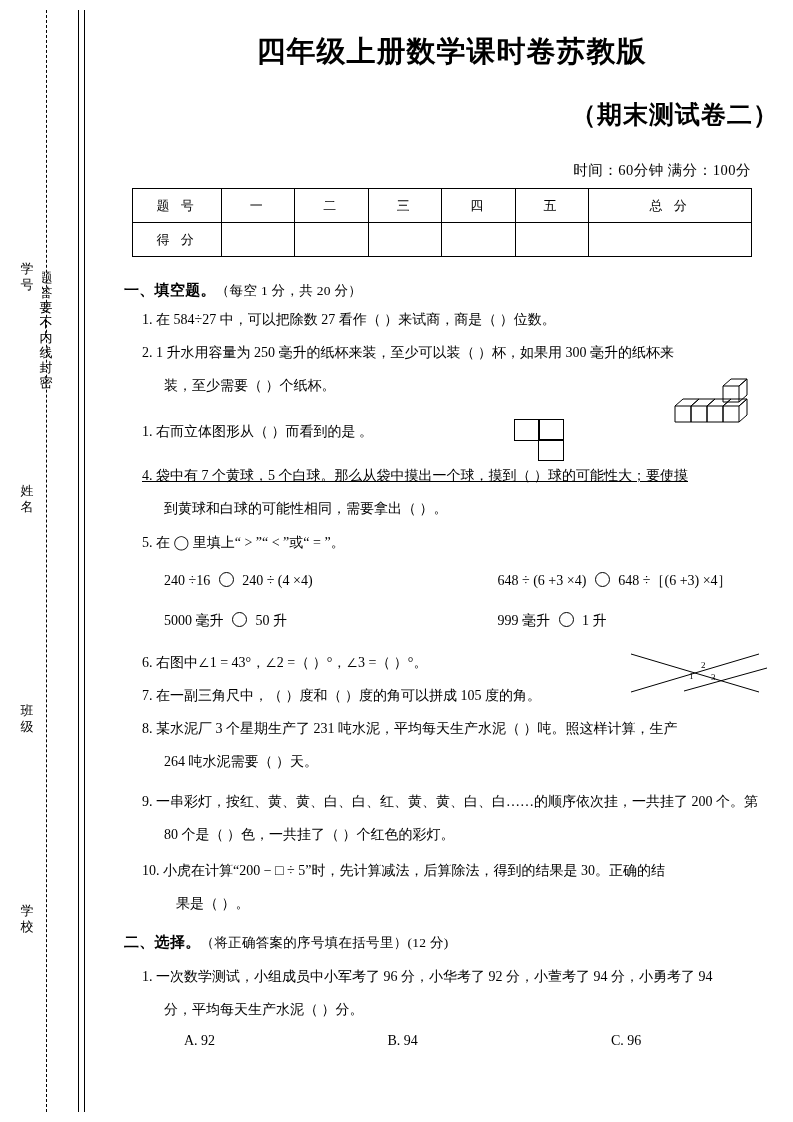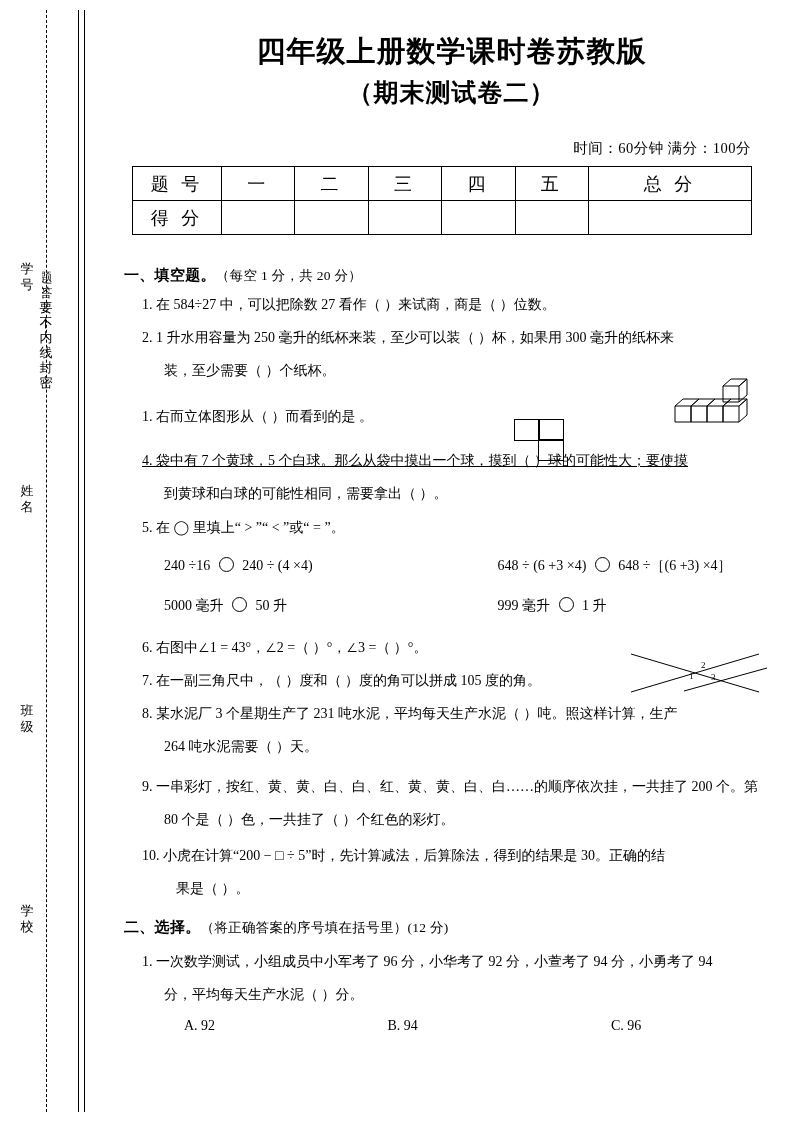--- a/index.html
+++ b/index.html
@@ -71,54 +71,54 @@
   }
   .title1{
     text-align:center;
     font-size:29px;
     font-weight:bold;
     letter-spacing:1px;
     font-family:"Liberation Sans", sans-serif;
     margin-top:8px;
   }
   .title2{
-    text-align:center;
+    text-align:right;
     font-size:25px;
     font-weight:bold;
     letter-spacing:1px;
     font-family:"Liberation Sans", sans-serif;
-    margin-top:4px;
+    margin-top:26px;
   }
   .timeline{
     text-align:right;
     font-size:14.5px;
     margin-top:30px;
     padding-right:28px;
     letter-spacing:0.5px;
   }
 
   table.score{
     margin-top:8px;
     margin-left:8px;
     border-collapse:collapse;
     width:620px;
   }
   table.score td{
     border:1px solid #000;
     height:31px;
     text-align:center;
-    font-size:18px;
+    font-size:13px;
     letter-spacing:4px;
   }
   table.score td.lbl{width:86px;}
 
   .sec-head{
     font-size:15px;
     font-weight:bold;
-    margin-top:31px;
+    margin-top:24px;
     margin-bottom:2px;
     letter-spacing:0.3px;
   }
   .sec-head .small{
     font-size:13.5px;
     font-weight:normal;
   }
 
   .q{
     font-size:14px;

